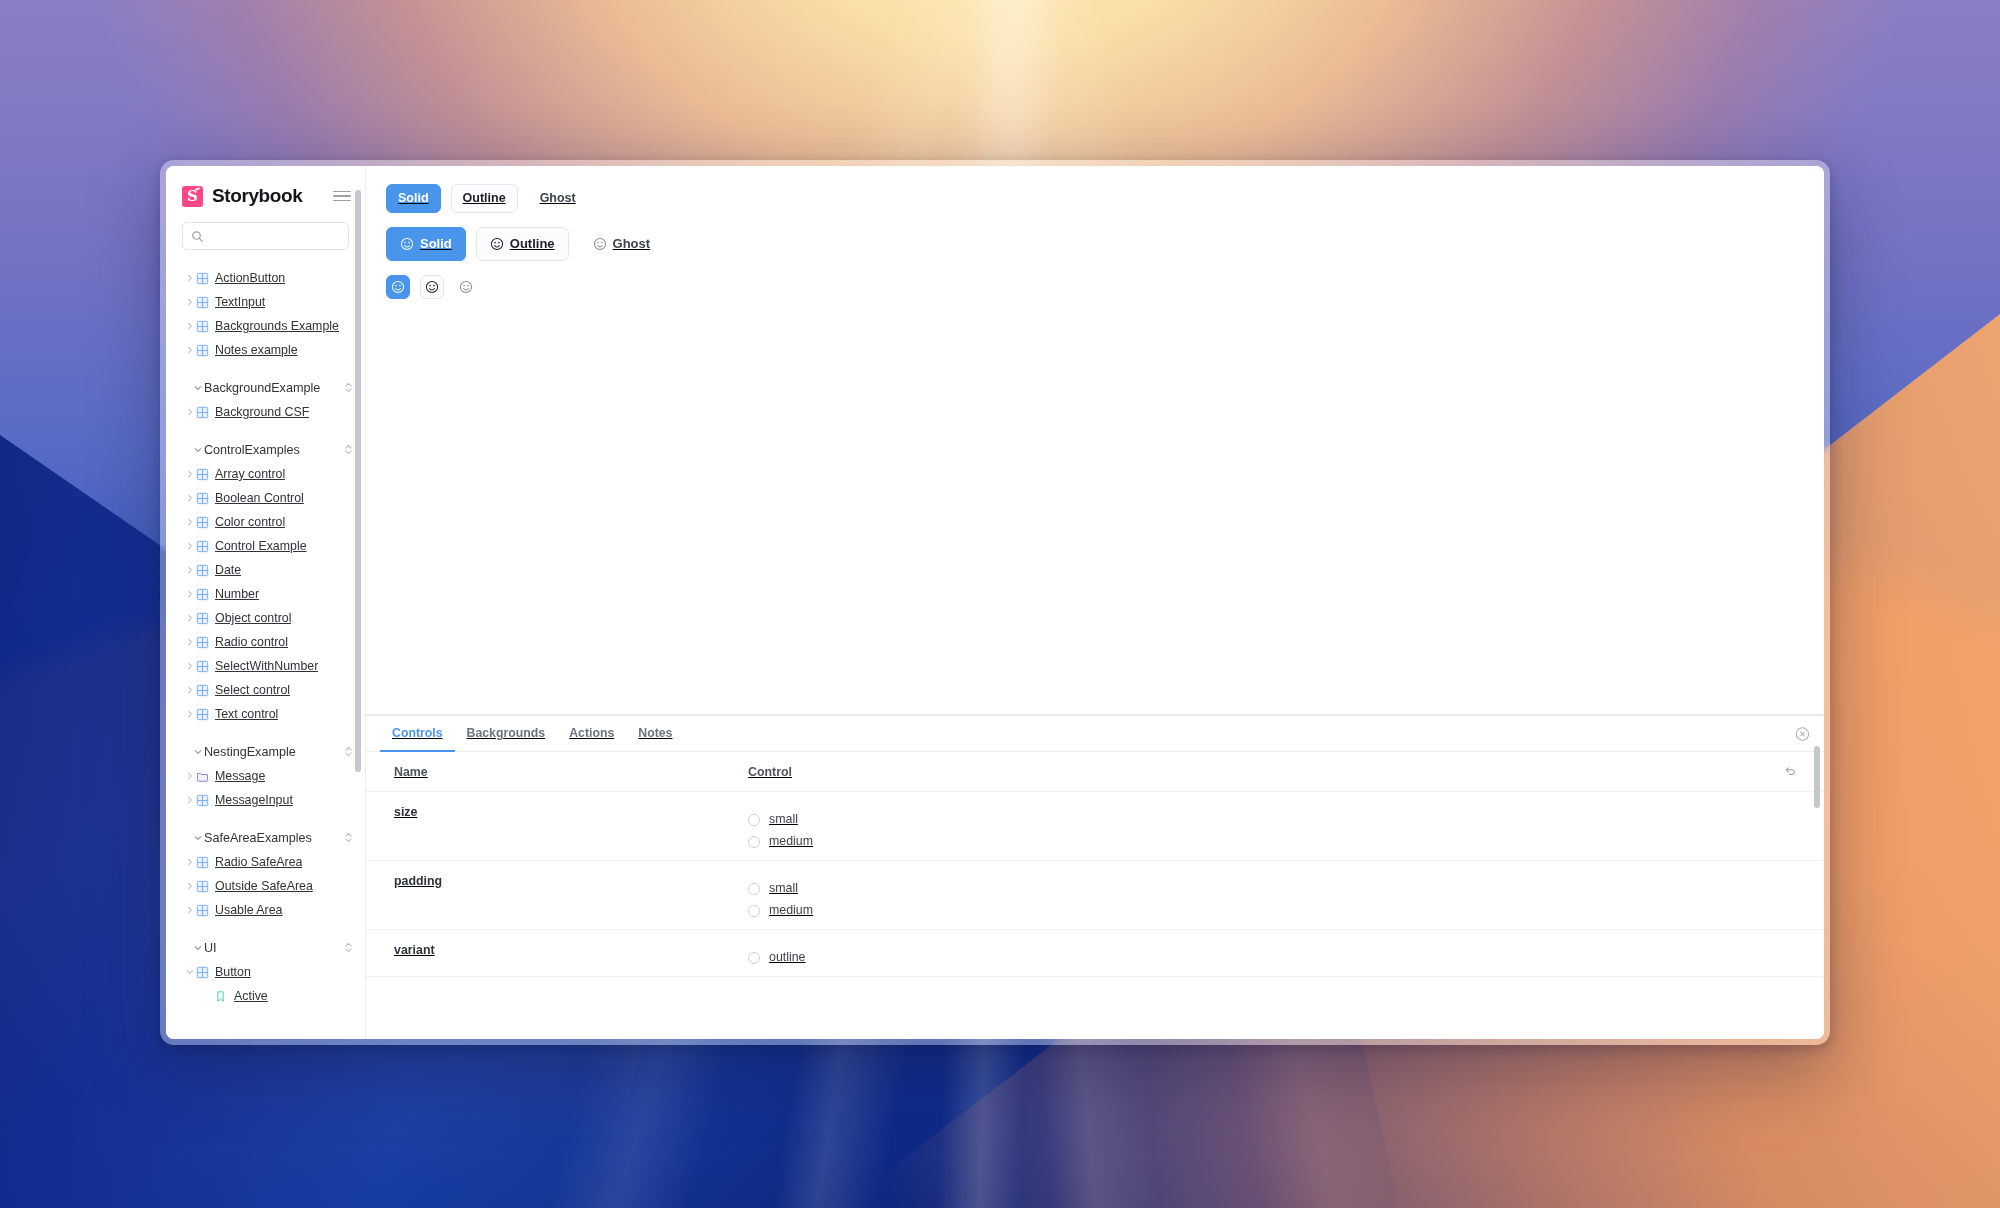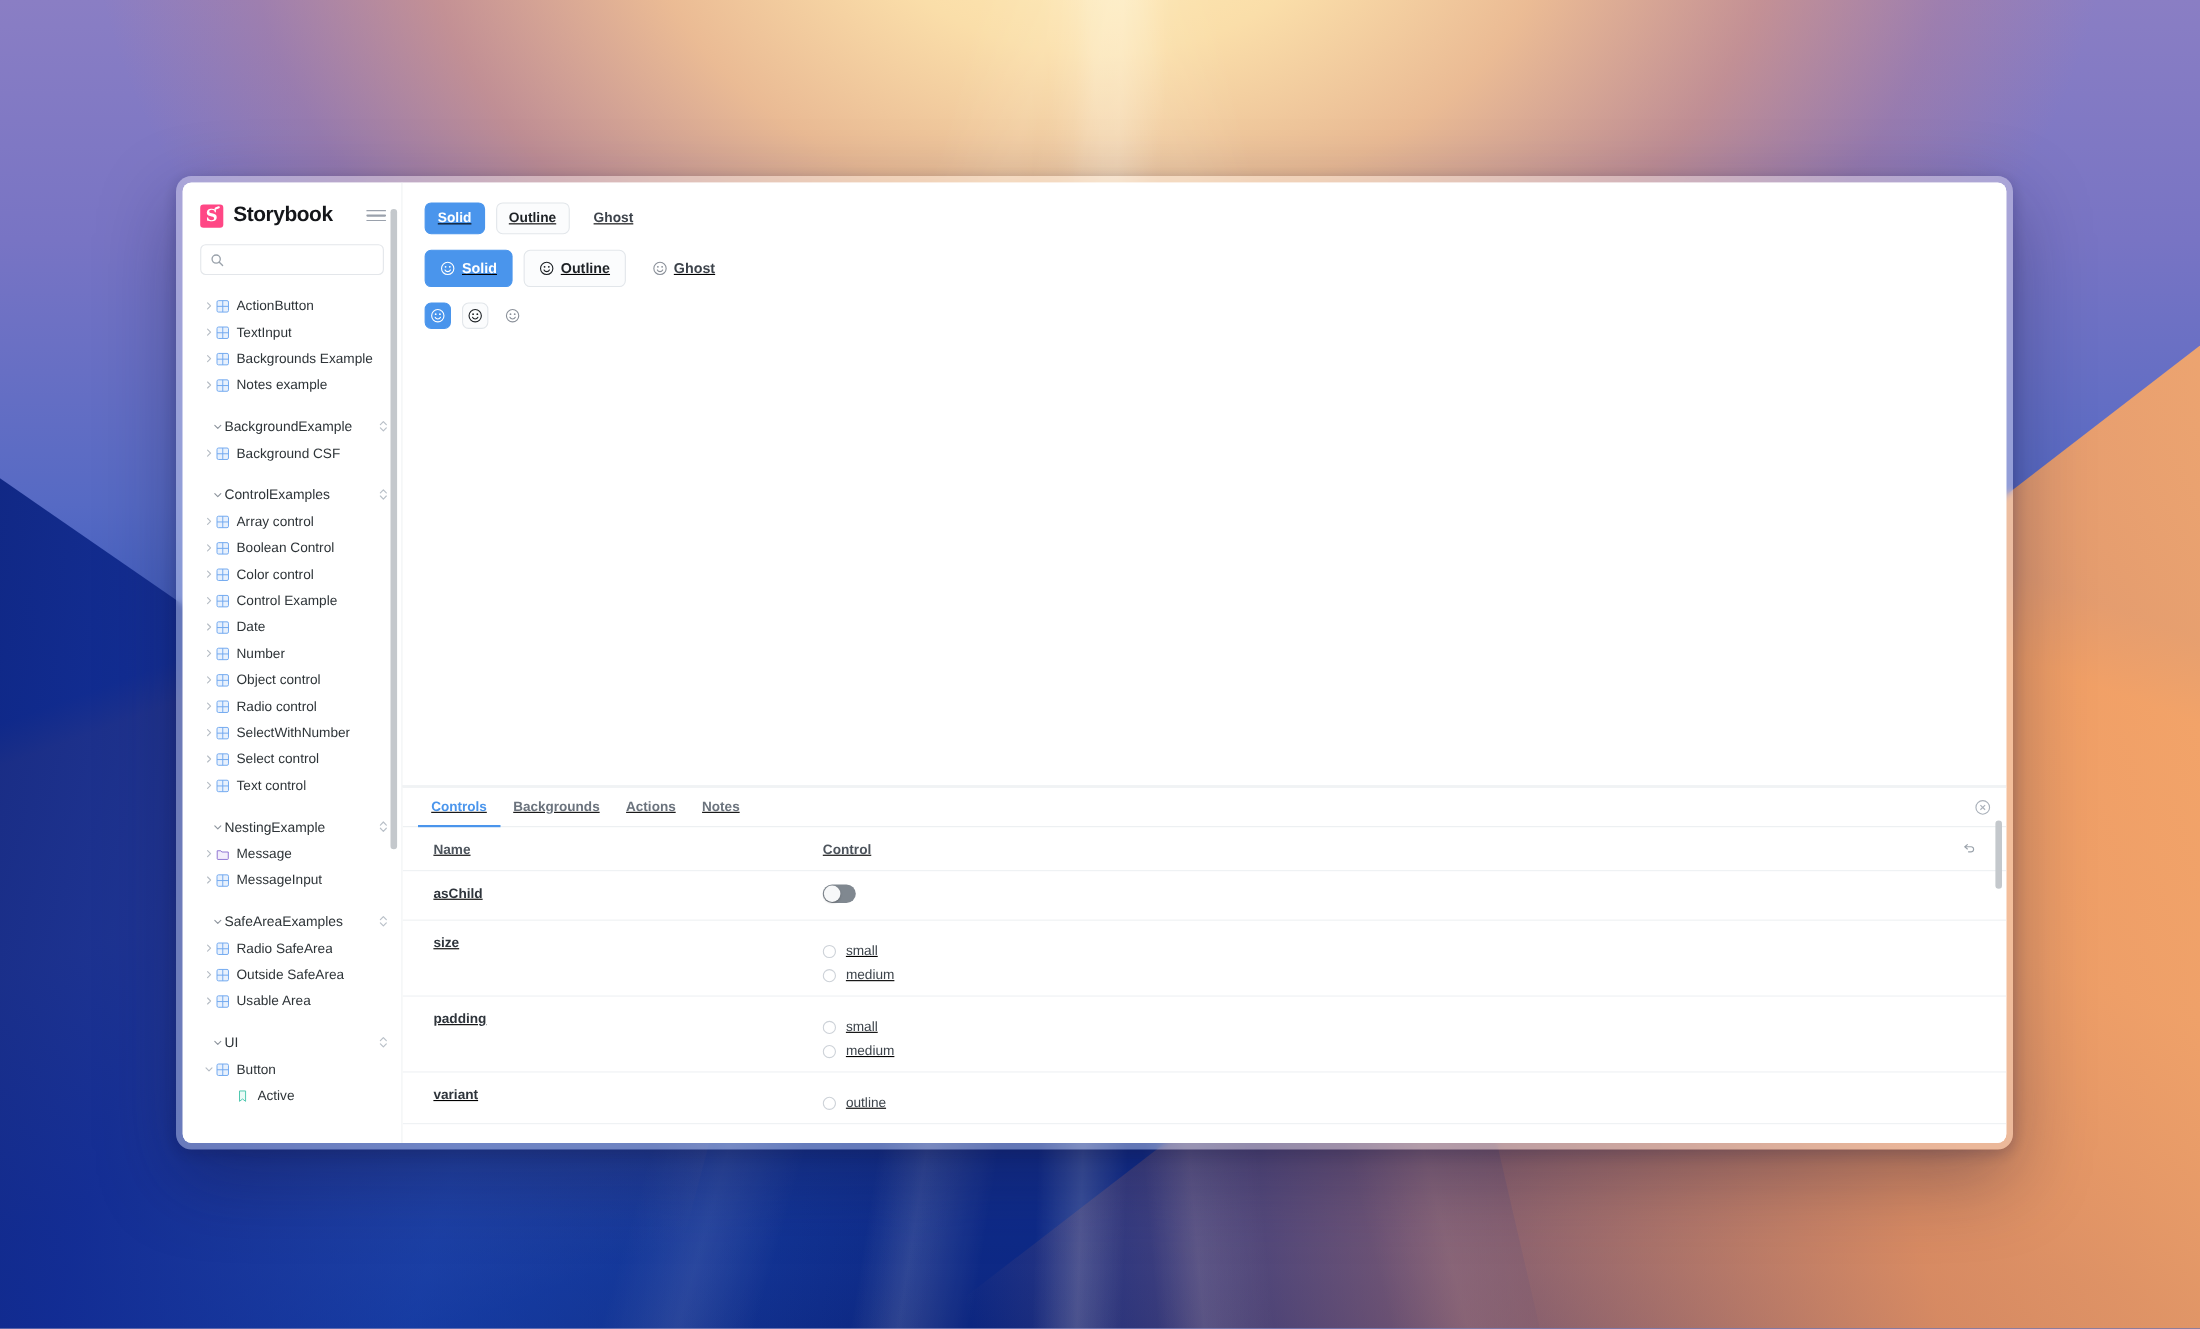--- a/index.html
+++ b/index.html
@@ -184,20 +184,21 @@
   .sb-group-gap { height: 14px; }
 
   .sb-row {
     display: flex; align-items: center;
     height: 24px;
     padding: 0 10px 0 18px;
     font-size: 12.4px;
     color: #2e3438;
     cursor: pointer;
     white-space: nowrap;
+    text-decoration: underline;
   }
   .sb-row .chev {
     width: 12px; flex: 0 0 12px;
     color: #b5bcc4; font-size: 10px; line-height: 1;
     display: flex; align-items: center; justify-content: center;
   }
   .sb-row .comp-icon { flex: 0 0 13px; width: 13px; height: 13px; margin-right: 6px; display: flex; align-items: center; justify-content: center; }
   .sb-row .label { overflow: hidden; text-overflow: ellipsis; }
 
   .sb-root {
@@ -882,24 +883,20 @@
               <div class="c-name">Name</div>
               <div class="c-ctrl">Control</div>
               <div class="c-reset">
                 <svg width="14" height="14" viewBox="0 0 16 16">
                   <path d="M4 5.5 H10.2 a2.6 2.6 0 0 1 0 5.2 H7.5" fill="none" stroke="currentColor" stroke-width="1.2" stroke-linecap="round"></path>
                   <path d="M6.3 3.2 L3.7 5.5 L6.3 7.8" fill="none" stroke="currentColor" stroke-width="1.2" stroke-linecap="round" stroke-linejoin="round"></path>
                 </svg>
               </div>
             </div>
             <div id="ctrl-rows">
-                <div class="ctrl-row">
-                  <div class="c-name">asChild</div>
-                  <div class="c-ctrl"><span class="toggle"><span class="knob"></span></span></div>
-                </div>
                 <div class="ctrl-row">
                   <div class="c-name">size</div>
                   <div class="c-ctrl">
                     <label class="radio-opt">
                       <span class="radio-dot"></span>
                       <span class="radio-label">small</span>
                     </label>
                     <label class="radio-opt">
                       <span class="radio-dot"></span>
                       <span class="radio-label">medium</span>

